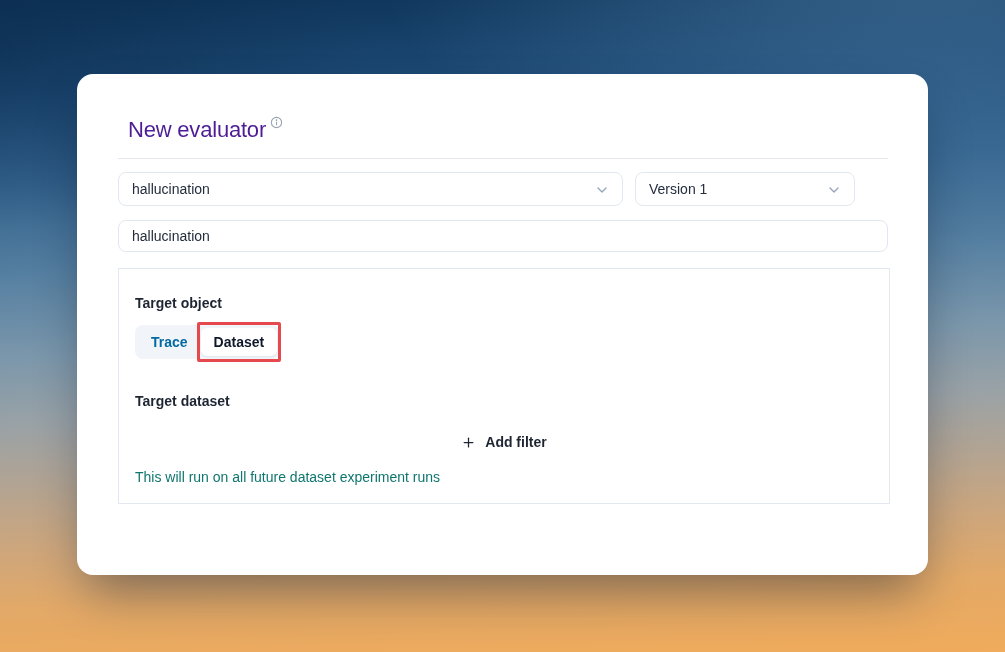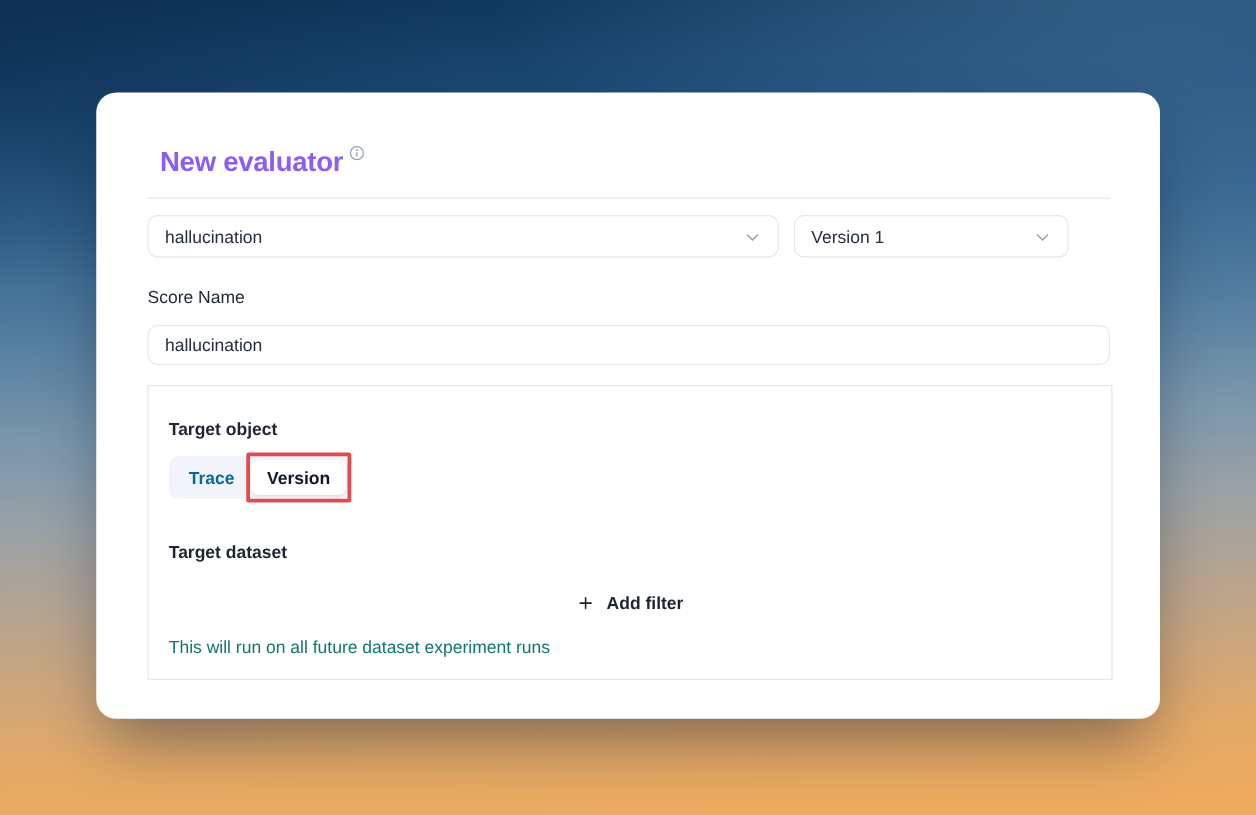--- a/index.html
+++ b/index.html
@@ -45,22 +45,22 @@
   }
 
   .title-row {
     display: flex;
     align-items: flex-start;
     margin-left: 10px;
     height: 26px;
   }
   .title {
     font-size: 22px;
-    font-weight: 700;
-    color: #8b5cf6;
+    font-weight: 400;
+    color: #4c1d95;
     letter-spacing: -0.2px;
     line-height: 24px;
   }
   .info-icon {
     margin-left: 4px;
     margin-top: -2px;
     display: inline-flex;
   }
 
   .divider {
@@ -226,31 +226,30 @@
       <div class="select select-version">
         <span>Version 1</span>
         <span class="chevron">
           <svg width="16" height="16" viewBox="0 0 24 24" fill="none" stroke="#94a3b8" stroke-width="2" stroke-linecap="round" stroke-linejoin="round">
             <polyline points="6 9 12 15 18 9"></polyline>
           </svg>
         </span>
       </div>
     </div>
 
-    <div class="field-label">Score Name</div>
     <input class="text-input" type="text" value="hallucination" style="">
 
     <div class="target-section">
 
       <div class="section-label">Target object</div>
 
       <div class="segmented">
         <button class="seg-btn inactive">Trace</button>
         <button class="seg-btn active">
-          <span>Version</span>
+          <span>Dataset</span>
           <span class="annotation-box"></span>
         </button>
       </div>
 
       <div class="section-label filter-label">Target dataset</div>
 
       <div class="add-filter-row">
         <button class="add-filter-btn">
           <span style="display:inline-flex;">
             <svg width="15" height="15" viewBox="0 0 24 24" fill="none" stroke="#1e2532" stroke-width="2" stroke-linecap="round">

